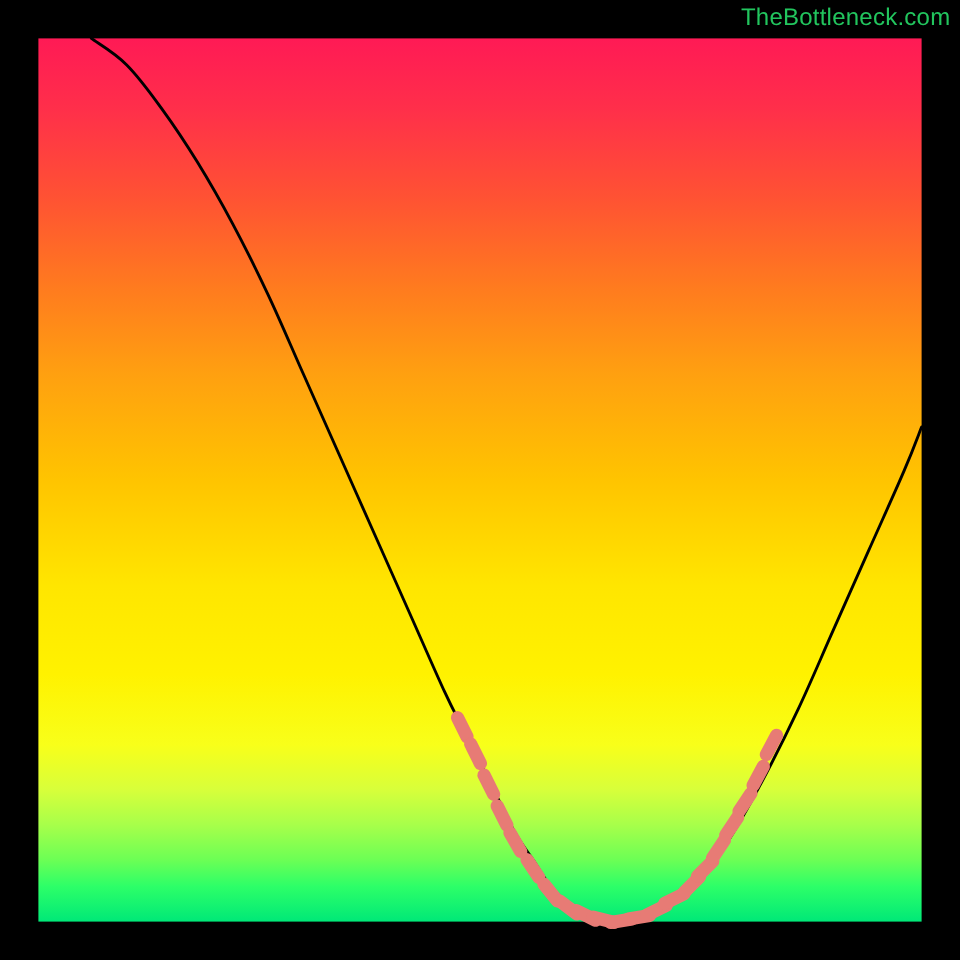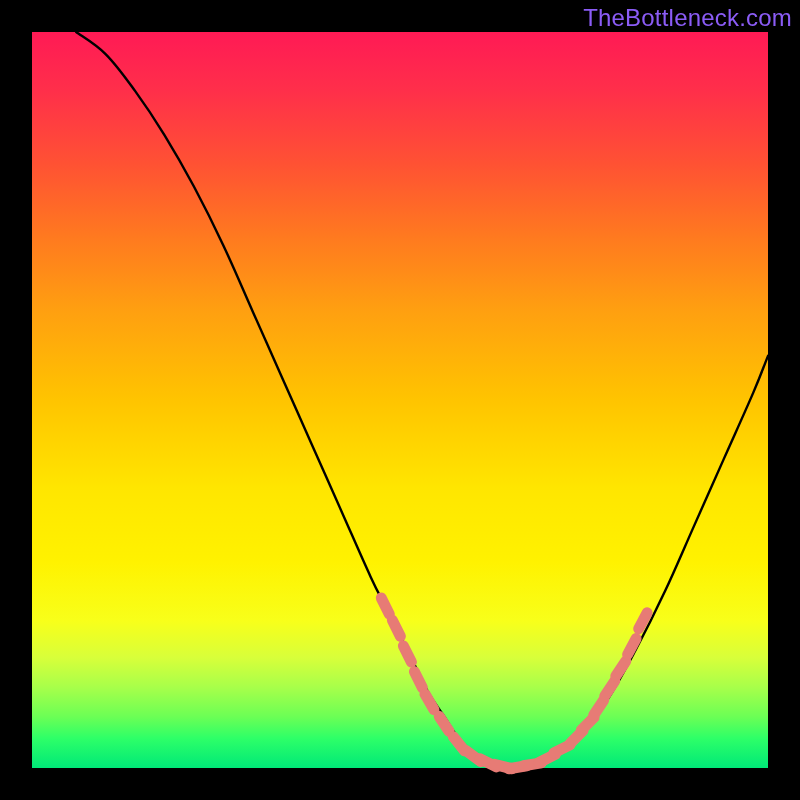--- a/index.html
+++ b/index.html
@@ -49,22 +49,22 @@
     left: 0;
     top: 0;
     width: 736px;
     height: 736px;
     overflow: visible;
   }
   .watermark {
     position: absolute;
     top: 4px;
     right: 8px;
-    color: #8b5cf6;
-    font-size: 24px;
+    color: #22c55e;
+    font-size: 20px;
     font-weight: 500;
     letter-spacing: 0.2px;
     user-select: none;
     margin-left: 31px;
   }
 </style>
 </head>
 <body>
 
 <div class="watermark">TheBottleneck.com</div>

